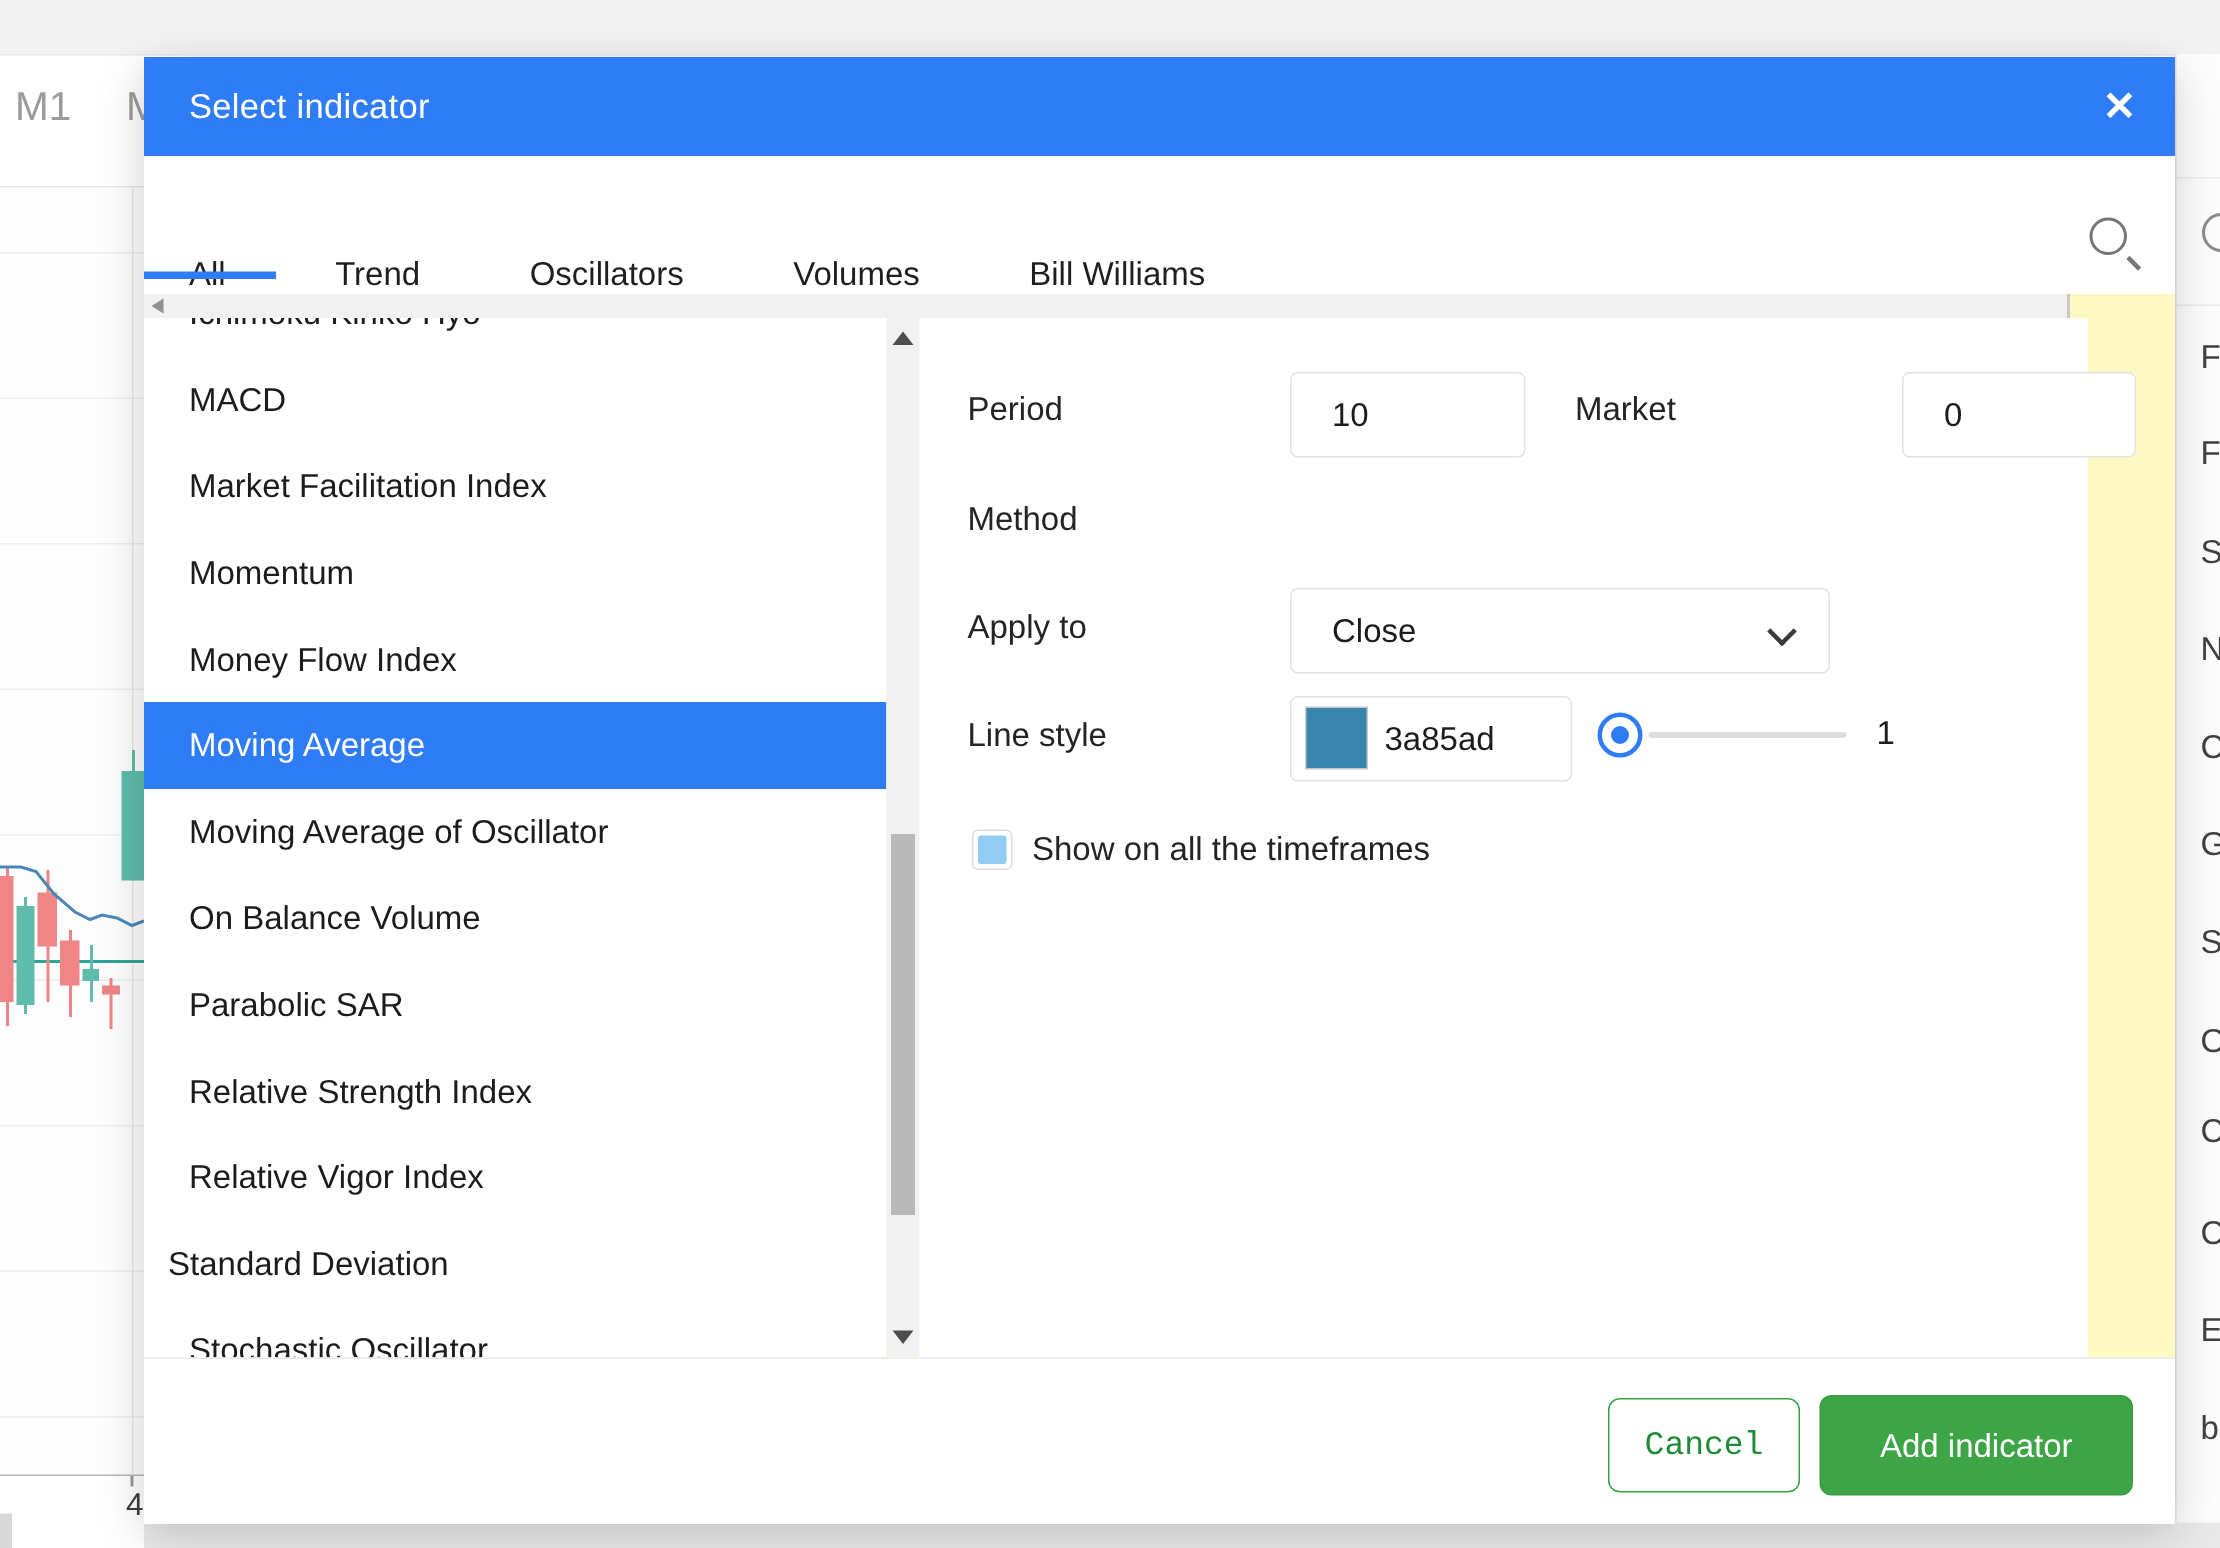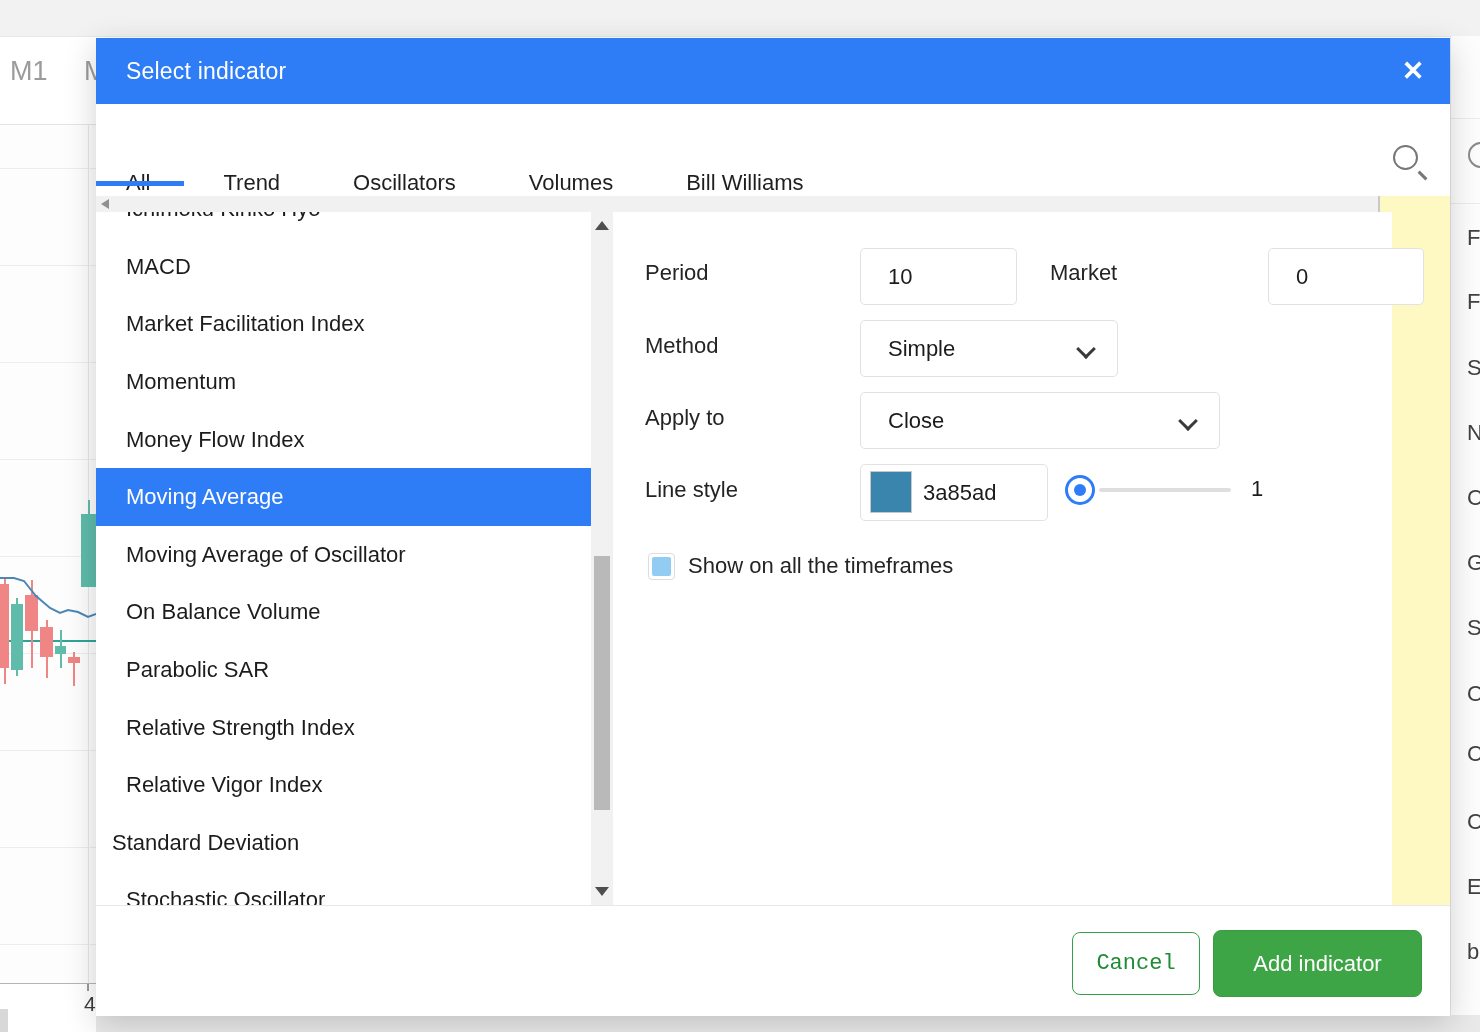--- a/index.html
+++ b/index.html
@@ -192,24 +192,20 @@
       <div class="vs-down"></div>
     </div>
 
     <div class="settings">
       <div class="lbl" style="left:32px;top:46px;">Period</div>
       <input class="field" style="left: 247px; top: 36px; width: 157px;" value="10">
       <div class="lbl" style="left:437px;top:46px;">Market</div>
       <input class="field" style="left: 655px; top: 36px; width: 156px;" value="0">
 
       <div class="lbl" style="left:32px;top:119px;">Method</div>
-      <div class="field select" style="left:247px;top:108px;width:258px;">
-        <span>Simple</span>
-        <div class="chevron"></div>
-      </div>
 
       <div class="lbl" style="left:32px;top:191px;">Apply to</div>
       <div class="field select" style="left:247px;top:180px;width:360px;">
         <span>Close</span>
         <div class="chevron"></div>
       </div>
 
       <div class="lbl" style="left:32px;top:263px;">Line style</div>
       <div class="field color-field" style="left:247px;top:252px;width:188px;">
         <div class="swatch"></div>

